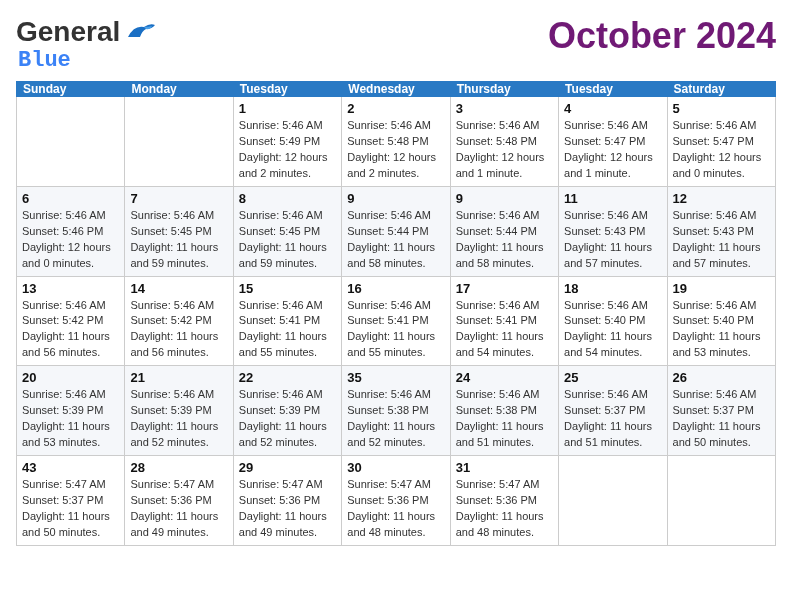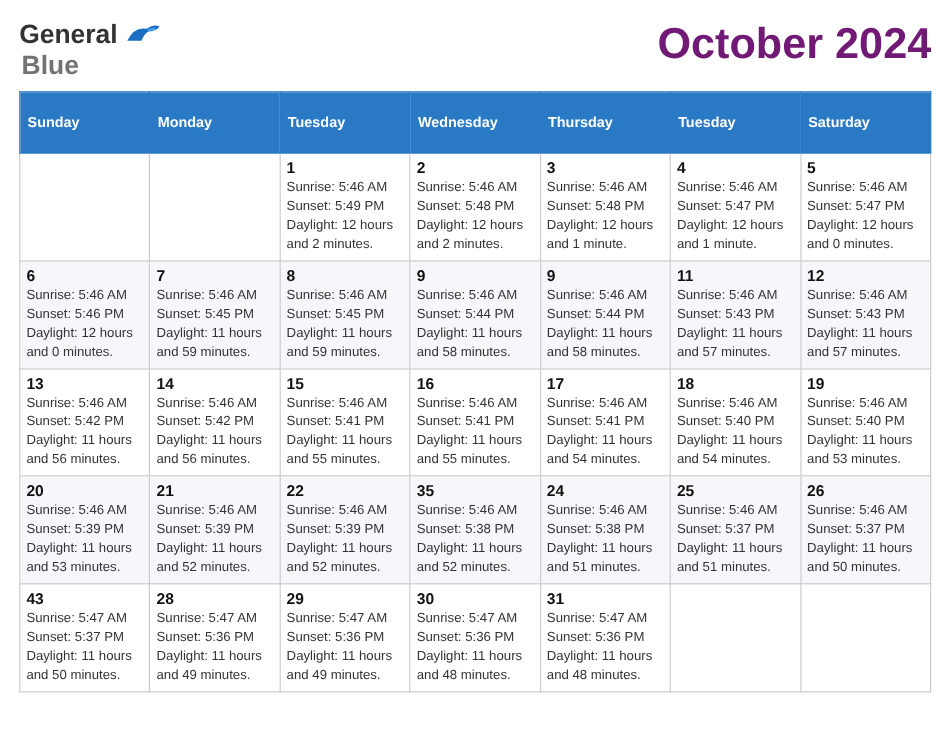--- a/index.html
+++ b/index.html
@@ -38,21 +38,21 @@
     .calendar {
       width: 100%;
       border-collapse: collapse;
       margin-top: 8px;
       font-size: 11px;
     }
     .calendar th {
       background: #2979c4;
       color: #fff;
       text-align: left;
-      padding: 18px 6px;
+      padding: 0 6px;
       font-size: 12px;
       font-weight: bold;
       border: 1px solid #2979c4;
     }
     .calendar td {
       border: 1px solid #ccc;
       vertical-align: top;
       padding: 4px 5px;
       width: 108px;
       min-height: 80px;
@@ -77,25 +77,25 @@
       background: #fff !important;
     }
   </style>
 </head>
 <body>
 
 <div class="header">
   <div class="logo">
     <div style="display:flex; align-items:center; gap:0;">
       <div style="position:relative;">
-        <span style="font-size:22px; font-weight:bold; color:#333; font-family:Arial;margin-top:14px;">
+        <span style="font-size:28px; font-weight:bold; color:#333; font-family:Arial;margin-top:14px;">
           <span style="color:#333;">General</span>
         </span>
         <br>
-        <span style="font-size:22px; font-weight:bold; color:#737373; font-family:Liberation Sans, sans-serif; margin-left:2px;">Blue</span>
+        <span style="font-size:22px; font-weight:bold; color:#3b82f6; font-family:Liberation Mono, monospace; margin-left:2px;">Blue</span>
       </div>
       <div style="margin-left:4px; margin-top:-28px; display:flex; flex-direction:column; align-items:flex-end;">
         <svg width="32" height="20" viewBox="0 0 32 20">
           <path d="M4,16 Q10,4 20,6 Q26,2 31,4 Q28,8 22,8 Q18,10 16,16 Z" fill="#1a6fc4"></path>
           <path d="M20,6 Q24,6 28,5 Q26,9 22,8 Z" fill="#4aa0e8"></path>
         </svg>
       </div>
     </div>
   </div>
   <div class="title-block">

